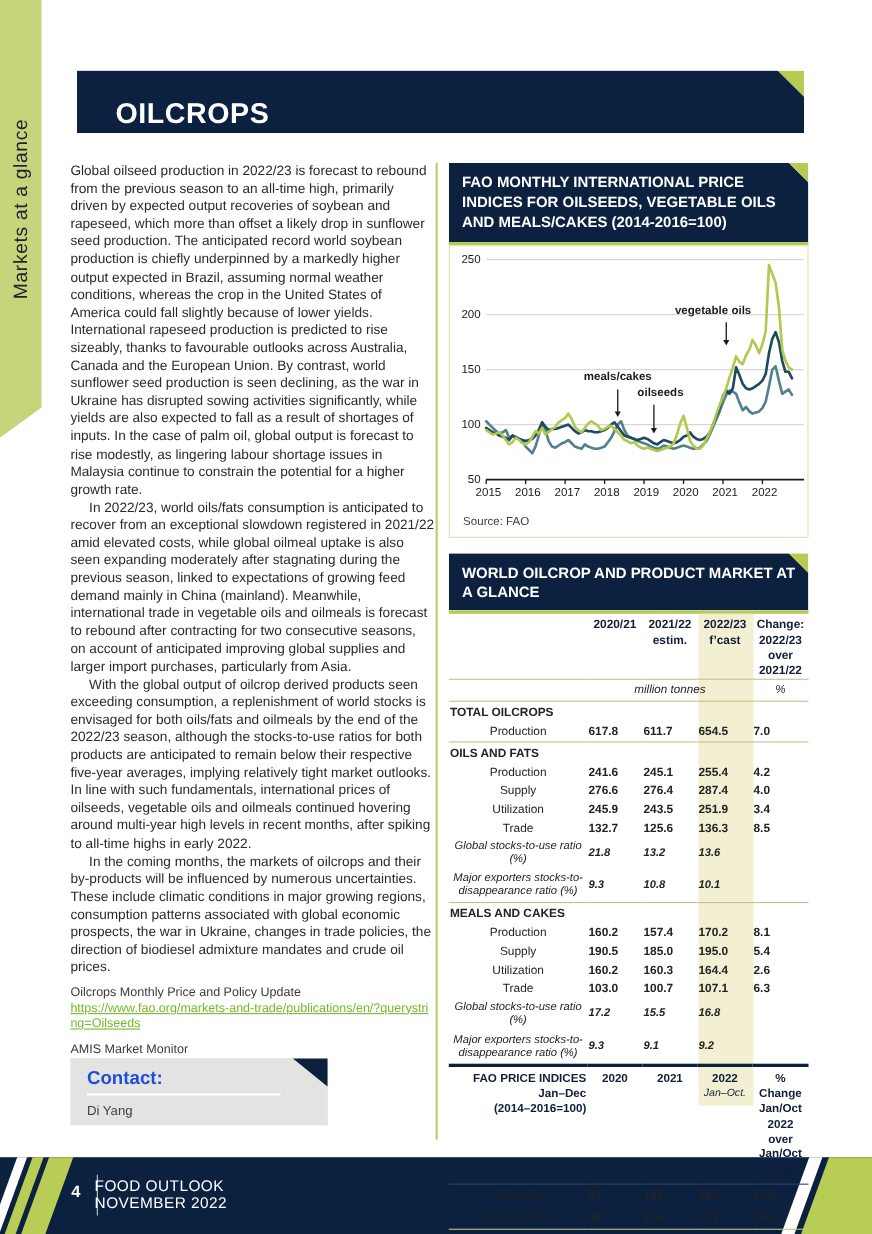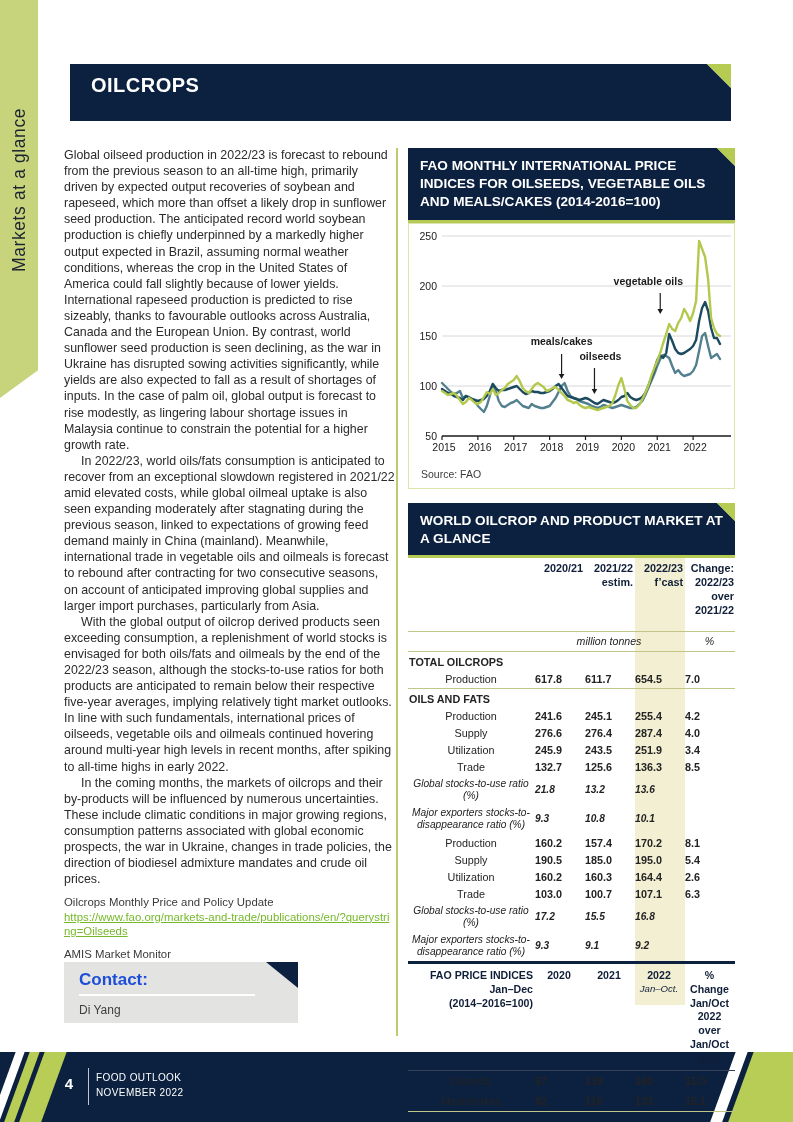--- a/index.html
+++ b/index.html
@@ -13,21 +13,21 @@
           writing-mode:vertical-rl;transform:rotate(180deg);
           display:flex;align-items:center;justify-content:center;
           font-size:17.5px;color:#1b2430;letter-spacing:.6px;}
 
   
   .banner{position:absolute;left:70px;top:64px;width:661px;height:57px;}
   .navy-bg{position:absolute;inset:0;background:#0c2140;
           clip-path:polygon(0 0,calc(100% - 24px) 0,100% 24px,100% 100%,0 100%);}
   .corner{position:absolute;top:0;right:0;background:#b5cb52;clip-path:polygon(0 0,100% 0,100% 100%);}
   .banner .corner{width:24px;height:24px;}
-  .banner h1{position:relative;margin:0;padding:10px 0 0 21px;color:#fff;font-size:20px;
+  .banner h1{position:relative;margin:14px;padding:10px 0 0 21px;color:#fff;font-size:26px;
           font-weight:bold;letter-spacing:.5px;}
 
   
   .leftcol{position:absolute;left:64px;top:147px;width:331px;font-size:12.4px;
           line-height:16.1px;color:#2b2b2b;text-align:left;}
   .leftcol p{margin:0;}
   .leftcol p.indent{text-indent:17px;}
   .addl{margin-top:15px;font-weight:bold;font-size:11.4px;color:#111;}
   .linkblock{margin-top:8px;font-size:11.4px;line-height:14.5px;}
   .linkblock a{color:#76b82a;text-decoration:underline;word-break:break-all;}
@@ -52,22 +52,22 @@
   .greenbar{position:absolute;left:408px;width:327px;height:3px;background:#b6cb55;}
 
   .chartpanel{position:absolute;left:408px;top:223px;width:327px;height:266px;background:#fff;
           border:1.5px solid #dde4ae;box-sizing:border-box;}
   .chart-source{position:absolute;left:12px;bottom:8px;font-size:10.5px;color:#3c3c3c;}
 
   
   .tablewrap{position:absolute;left:408px;top:558px;width:327px;}
   .hlband{position:absolute;left:227px;top:0;width:50px;height:447px;background:#f2efd3;z-index:0;}
   table{width:327px;border-collapse:collapse;position:relative;z-index:1;table-layout:fixed;}
-  .mt th{font-size:10.8px;font-weight:bold;vertical-align:top;text-align:right;
-         white-space:pre-line;padding:3px 1px 14px;line-height:1.3;color:#101e38;}
+  .mt th{font-size:10.8px;font-weight:bold;vertical-align:top;text-align:center;
+         white-space:pre-line;padding:3px 1px 0;line-height:1.3;color:#101e38;}
   .mt td{font-size:10.8px;padding:2.5px 1px;}
   td.lab{text-align:center;padding-left:1px;}
   td.num{text-align:left;font-weight:bold;}
   tr.unitrow td{font-style:italic;border-top:1px solid #bfc687;text-align:center;
          font-size:10.6px;padding:3px 0 4px;}
   tr.sechead td{font-weight:bold;border-top:1px solid #bfc687;padding-top:4px;font-size:10.8px;}
   tr.ital td{font-style:italic;font-size:10.2px;line-height:1.2;}
   .pt{border-top:3px solid #0c2140;}
   .pt th{font-size:10.6px;font-weight:bold;vertical-align:top;text-align:center;
          white-space:pre-line;padding:5px 1px;line-height:1.3;color:#101e38;
@@ -78,21 +78,21 @@
   .pt tr:last-child td{border-bottom:1px solid #bfc687;}
 
   
   .footer{position:absolute;left:0;top:1052px;width:793px;height:70px;background:#0c2140;overflow:hidden;}
   .fs{position:absolute;top:-10px;height:95px;transform:skewX(-20deg);}
   .fs.white{background:#fff;}
   .fs.green{background:#b8cd55;}
   .pageno{position:absolute;left:56px;top:23px;width:26px;text-align:center;color:#fff;
           font-weight:bold;font-size:15px;}
   .fdiv{position:absolute;left:88px;top:16px;width:1px;height:37px;background:rgba(255,255,255,.75);}
-  .fpub{position:absolute;left:96px;top:19px;color:#fff;font-size:10px;line-height:14.5px;letter-spacing:.4px;}
+  .fpub{position:absolute;left:86px;top:19px;color:#fff;font-size:14px;line-height:14.5px;letter-spacing:.4px;}
 </style>
 </head>
 <body>
 
 <div class="page">
 
   <div class="ribbon"></div>
   <div class="ribbon-label">Markets at a glance</div>
 
   <div class="banner">
@@ -263,20 +263,23 @@
             <td class="num"></td>
           </tr>
           <tr class="ital">
             <td class="lab" style="white-space: pre-line;">Major exporters stocks-to-
 disappearance ratio (%)</td>
             <td class="num">9.3</td>
             <td class="num">10.8</td>
             <td class="num">10.1</td>
             <td class="num"></td>
           </tr>
+          <tr class="sechead">
+            <td colspan="5">MEALS AND CAKES</td>
+          </tr>
           <tr>
             <td class="lab" style="white-space: pre-line;">Production</td>
             <td class="num">160.2</td>
             <td class="num">157.4</td>
             <td class="num">170.2</td>
             <td class="num">8.1</td>
           </tr>
           <tr>
             <td class="lab" style="white-space: pre-line;">Supply</td>
             <td class="num">190.5</td>

